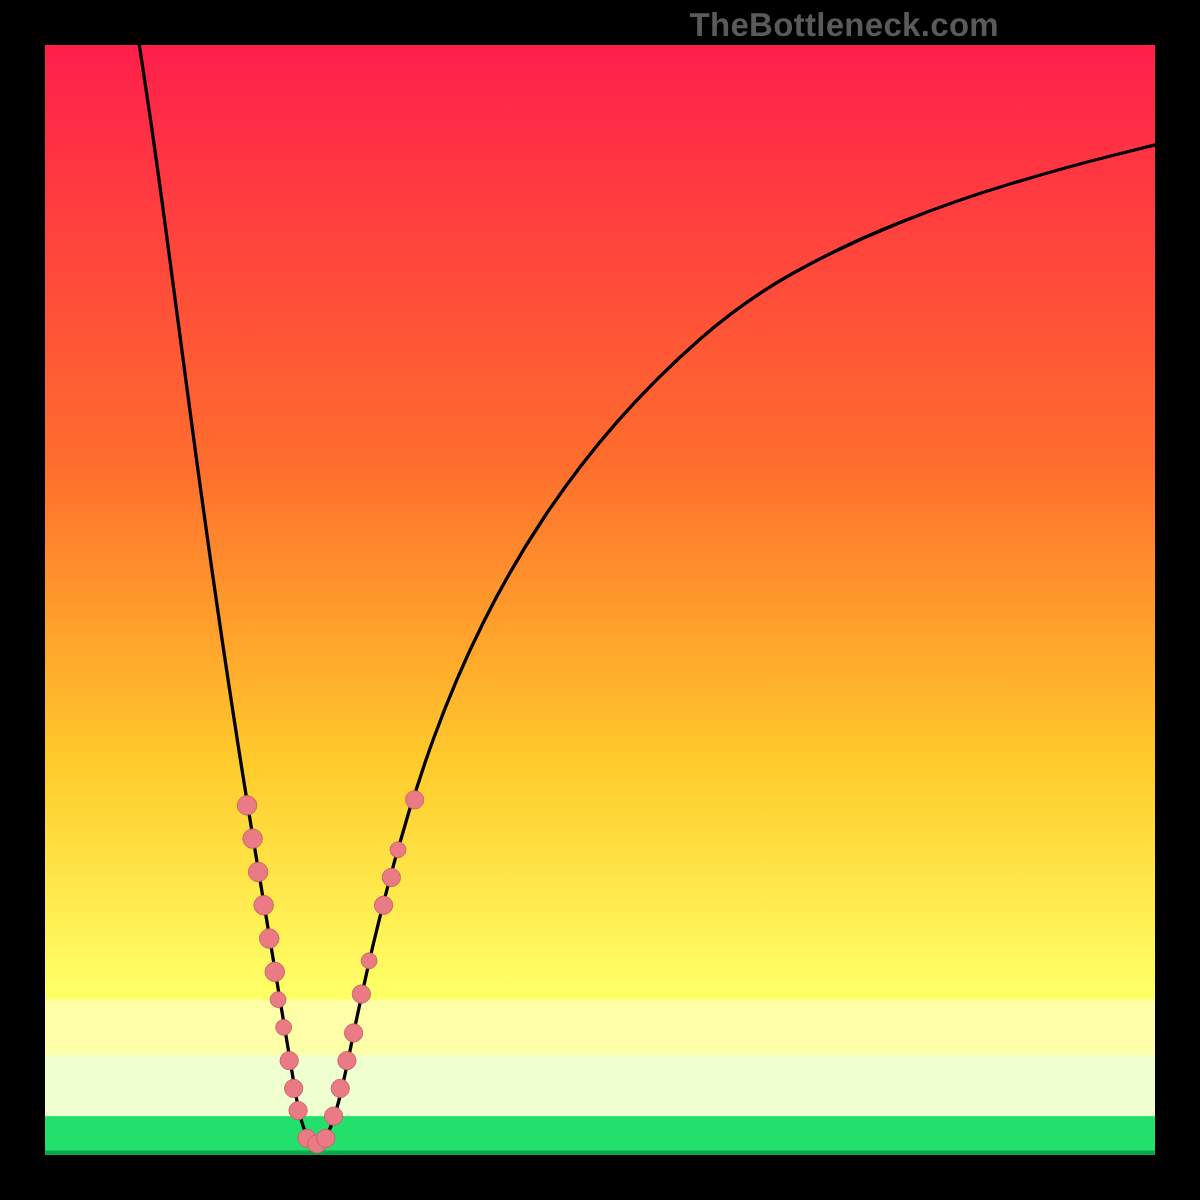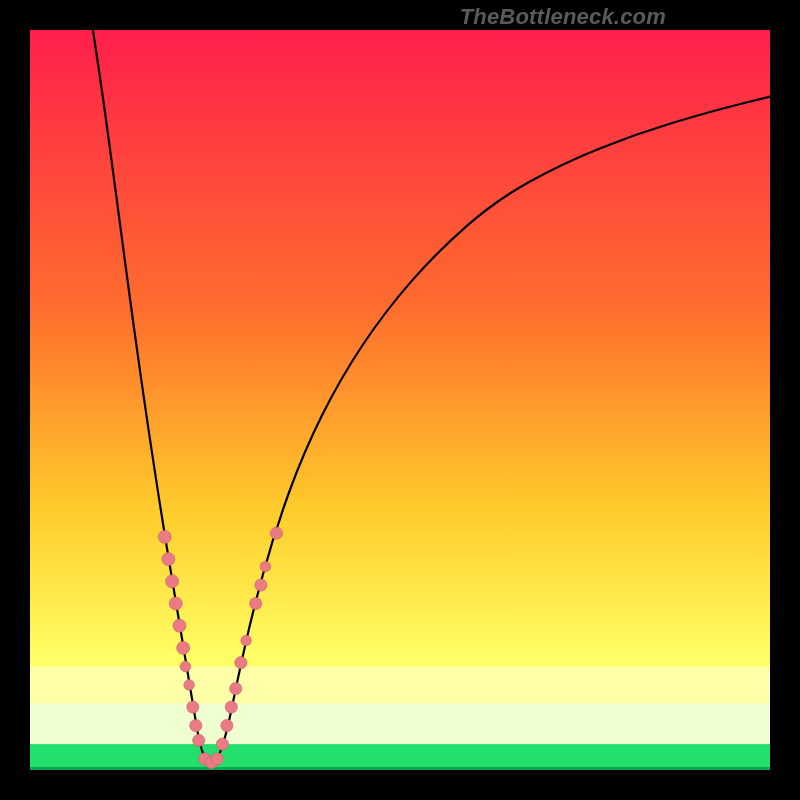--- a/index.html
+++ b/index.html
@@ -8,21 +8,20 @@
     width: 800px;
     height: 800px;
     background: #000;
     font-family: Arial, Helvetica, sans-serif;
     overflow: hidden;
   }
   .stage {
     position: relative;
     width: 676px;
     height: 800px;
-    font-style: italic;
   }
   .watermark {
     position: absolute;
     top: 4px;
     right: 10px;
     font-size: 22px;
     font-weight: 600;
     color: #5a5a5a;
     letter-spacing: 0.2px;
     z-index: 20;

